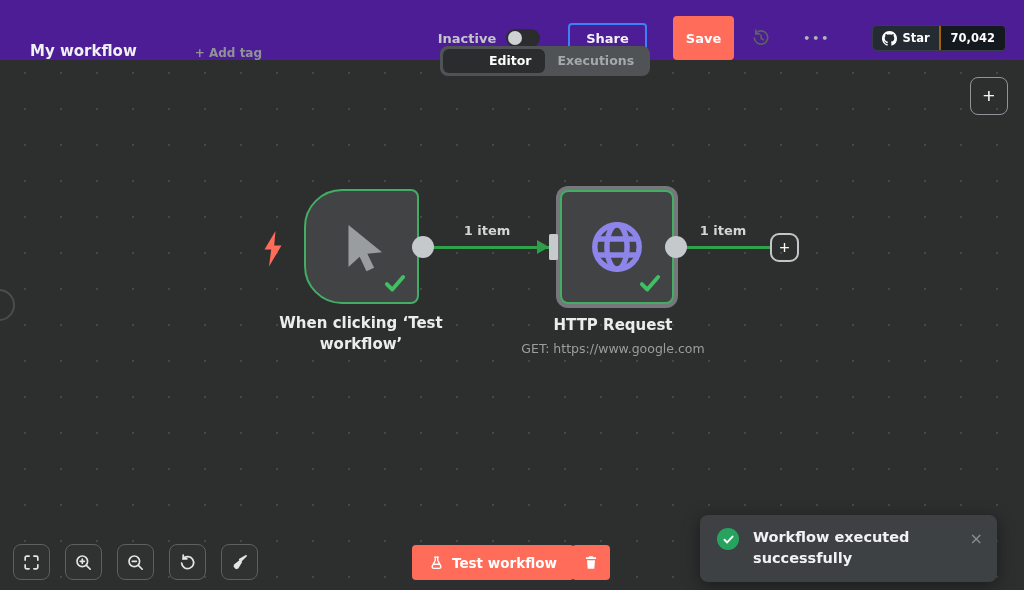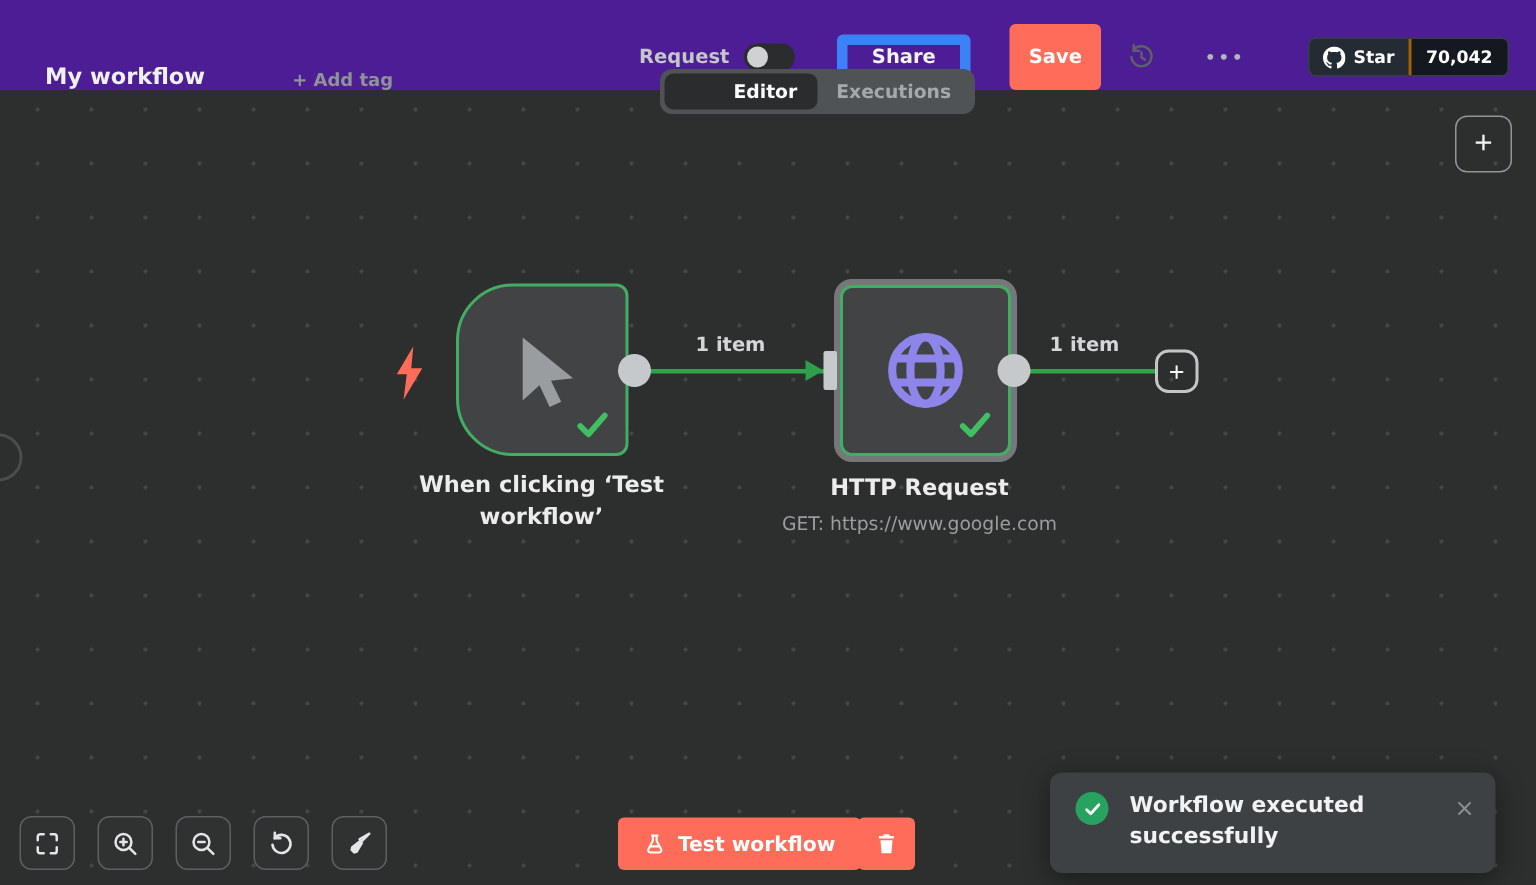--- a/index.html
+++ b/index.html
@@ -20,21 +20,21 @@
   .inactive-label { font-size:13px; font-weight:600; color:#c4c7c9; margin-right:10px; }
   .toggle {
     width:34px; height:18px; border-radius:9px; background:#2a2c2d;
     position:relative; cursor:pointer; margin-right:28px;
   }
   .toggle .knob {
     position:absolute; left:2px; top:2px; width:14px; height:14px;
     border-radius:50%; background:#cfd1d3;
   }
   .btn-share {
-    height:30px; padding:0 16px; border:7px solid #3b82f6; border-radius:4px;
+    height:30px; padding:0 16px; border:2px solid #3b82f6; border-radius:4px;
     background:transparent; color:#f2f3f4; font-size:13px; font-weight:700;
     font-family:inherit; cursor:pointer; margin-right:26px;
   }
   .btn-save {
     height:44px; padding:0 13px; border:none; border-radius:4px;
     background:#ff6d5a; color:#fff; font-size:13px; font-weight:700;
     font-family:inherit; cursor:pointer; margin-right:17px;
   }
   .hdr-icon { width:20px; height:20px; display:flex; align-items:center; justify-content:center; cursor:pointer; }
   .history-ic { margin-right:32px; }
@@ -167,21 +167,21 @@
   .toast-close { margin-left:auto; color:#8b8e90; font-size:16px; line-height:16px; cursor:pointer; margin-top:4px; }
 </style>
 </head>
 <body>
 
 <div class="header">
   <div class="wf-title">My workflow</div>
   <div class="add-tag">+ Add tag</div>
 
   <div class="hdr-right">
-    <span class="inactive-label">Request</span>
+    <span class="inactive-label">Inactive</span>
     <div class="toggle">
       <div class="knob"></div>
     </div>
     <button class="btn-share">Share</button>
     <button class="btn-save">Save</button>
     <span class="hdr-icon history-ic">
       <svg width="20" height="20" viewBox="0 0 24 24" fill="none" stroke="#5d6164" stroke-width="2" stroke-linecap="round">
         <path d="M5.6 6.6 A 8 8 0 1 1 4 12"></path>
         <path d="M5.8 2.6 L5.8 7 L10.2 7" fill="none"></path>
         <path d="M12 8.4 V12.4 L14.8 14.1"></path>

